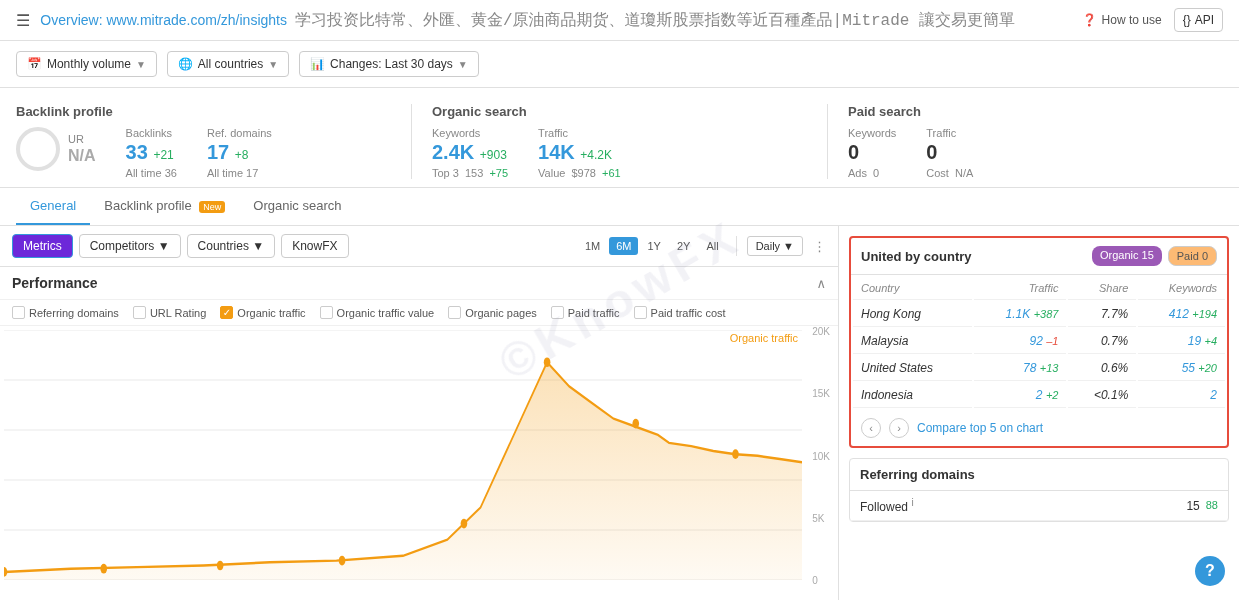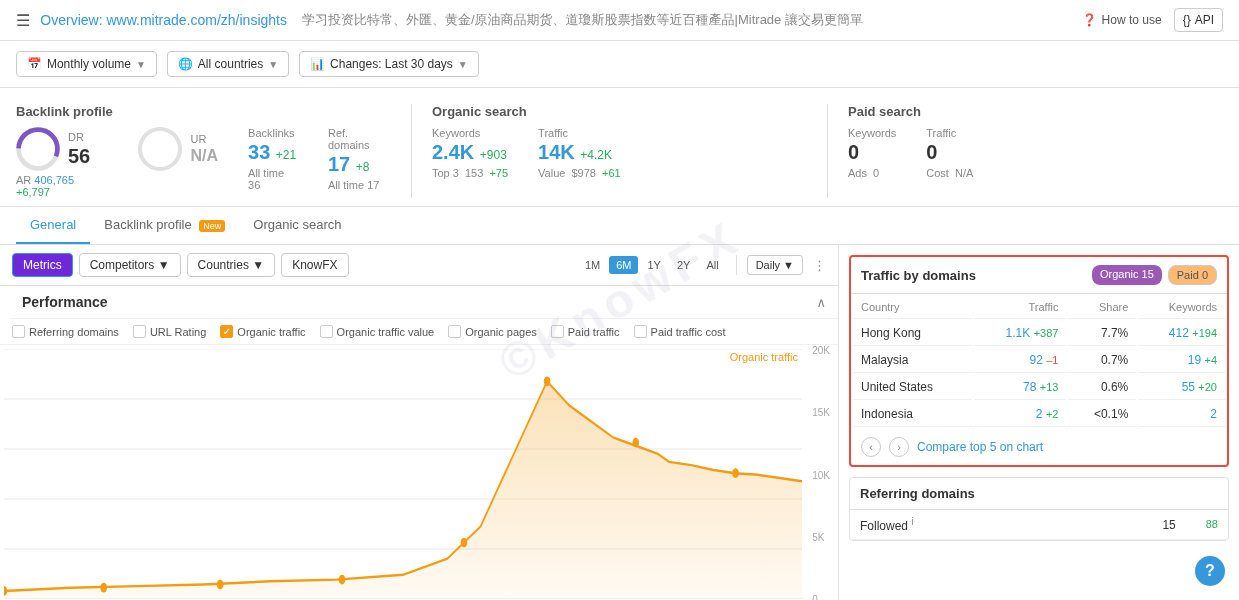--- a/index.html
+++ b/index.html
@@ -6,21 +6,21 @@
     body { font-family: Arial, sans-serif; font-size: 13px; background: #fff; color: #333; width: 1239px; overflow-x: hidden; }
 
     
     .top-nav {
       display: flex; align-items: center; padding: 8px 16px;
       border-bottom: 1px solid #e0e0e0; background: #fff;
     }
     .top-nav .hamburger { margin-right: 10px; cursor: pointer; font-size: 16px; color: #555; }
     .top-nav .title { font-size: 14px; color: #333; }
     .top-nav .title span { color: #3498db; }
-    .top-nav .subtitle { margin-left: 15px; font-size: 13px; color: #888; flex: 1; }
+    .top-nav .subtitle { margin-left: 8px; font-size: 16px; color: #888; flex: 1; font-family: Liberation Mono, monospace; }
     .top-nav .nav-right { display: flex; align-items: center; gap: 12px; }
     .top-nav .how-to-use { font-size: 12px; color: #555; cursor: pointer; display: flex; align-items: center; gap: 4px; }
     .top-nav .api-btn { font-size: 12px; border: 1px solid #ccc; border-radius: 4px; padding: 4px 8px; cursor: pointer; display: flex; align-items: center; gap: 4px; }
 
     
     .filter-bar {
       display: flex; align-items: center; padding: 10px 16px; gap: 10px;
       border-bottom: 1px solid #e0e0e0;
     }
     .filter-btn {
@@ -86,21 +86,21 @@
     .toolbar-sep { width: 1px; height: 20px; background: #e0e0e0; margin: 0 4px; }
     .toolbar-spacer { flex: 1; }
     .time-btns { display: flex; gap: 2px; }
     .time-btn { padding: 3px 7px; font-size: 11px; border-radius: 3px; cursor: pointer; background: transparent; border: none; color: #555; }
     .time-btn.active { background: #3498db; color: #fff; }
     .daily-btn { padding: 3px 8px; font-size: 11px; border: 1px solid #ccc; border-radius: 3px; cursor: pointer; background: #fff; color: #333; display: flex; align-items: center; gap: 3px; }
 
     
     .performance-header {
       display: flex; align-items: flex-end; justify-content: space-between;
-      padding: 8px 12px; border-bottom: 1px solid #f0f0f0; margin-left: 10px;
+      padding: 8px 12px; border-bottom: 1px solid #f0f0f0;
     }
     .performance-title { font-size: 14px; font-weight: bold; color: #333; }
     .performance-collapse { cursor: pointer; color: #888; }
 
     
     .checkboxes-row { display: flex; align-items: center; padding: 6px 12px; gap: 14px; flex-wrap: wrap; border-bottom: 1px solid #f0f0f0; }
     .checkbox-item { display: flex; align-items: center; gap: 4px; font-size: 11px; color: #555; cursor: pointer; }
     .cb-box { width: 13px; height: 13px; border: 1px solid #ccc; border-radius: 2px; display: flex; align-items: center; justify-content: center; }
     .cb-box.checked-orange { background: #f39c12; border-color: #f39c12; }
     .cb-box.checked-orange::after { content: '✓'; color: #fff; font-size: 10px; }
@@ -115,40 +115,40 @@
 
     
     .tbc-section { border: 2px solid #e74c3c; border-radius: 4px; margin: 10px; }
     .tbc-header { display: flex; align-items: center; padding: 8px 10px; border-bottom: 1px solid #e0e0e0; }
     .tbc-title { font-size: 13px; font-weight: bold; color: #333; flex: 1; }
     .tbc-tabs { display: flex; gap: 6px; }
     .tbc-tab { padding: 3px 8px; font-size: 11px; border-radius: 8px; cursor: pointer; }
     .tbc-tab.active-organic { background: #9b59b6; color: #fff; }
     .tbc-tab.active-paid { background: #fdba74; color: #555; border: 1px solid #ccc; }
 
-    .tbc-table { width: 100%; }
+    .tbc-table { width: 100%; font-style: italic; }
     .tbc-table th { font-size: 11px; color: #888; font-weight: normal; padding: 5px 8px; text-align: left; border-bottom: 1px solid #f0f0f0; }
     .tbc-table th.right { text-align: right; }
     .tbc-table td { font-size: 12px; padding: 5px 8px; border-bottom: 1px solid #f0f0f0; }
     .tbc-table td.right { text-align: right; }
     .tbc-table tr.highlighted { background: #fff5f5; }
     .tbc-table .change-green { color: #27ae60; font-size: 11px; }
     .tbc-table .change-red { color: #e74c3c; font-size: 11px; }
     .tbc-table .blue-text { color: #3498db; }
     .tbc-footer { display: flex; align-items: center; padding: 8px 10px; gap: 8px; }
     .tbc-arrow { cursor: pointer; color: #888; width: 20px; height: 20px; border: 1px solid #ccc; border-radius: 50%; display: flex; align-items: center; justify-content: center; font-size: 11px; }
     .tbc-compare { font-size: 12px; color: #3498db; cursor: pointer; }
 
     
     .ref-section { margin: 0 10px 10px 10px; border: 1px solid #e0e0e0; border-radius: 4px; }
     .ref-header { padding: 8px 10px; border-bottom: 1px solid #e0e0e0; font-size: 13px; font-weight: bold; color: #333; }
     .ref-row { display: flex; align-items: center; padding: 6px 10px; border-bottom: 1px solid #f0f0f0; }
     .ref-label { flex: 1; font-size: 12px; color: #333; }
     .ref-values { display: flex; gap: 6px; font-size: 12px; color: #333; }
-    .ref-change { font-size: 11px; color: #27ae60; margin-left: 24px; }
+    .ref-change { font-size: 11px; color: #27ae60; }
 
     
     .watermark {
       position: fixed; top: 50%; left: 50%; transform: translate(-50%, -50%) rotate(-30deg);
       font-size: 48px; font-weight: bold; color: rgba(150,150,180,0.12); pointer-events: none;
       white-space: nowrap; z-index: 9999; letter-spacing: 6px;
     }
 
     
     .help-btn {
@@ -199,37 +199,20 @@
     <span class="chevron">▼</span>
   </div>
 </div>
 
 <div class="stats-section">
 
   <div class="stats-group">
     <div class="stats-group-title">Backlink profile</div>
     <div class="stats-row">
 
-      <div class="stat-item">
-        <div class="dr-container">
-          <svg class="donut" viewBox="0 0 36 36">
-            <circle cx="18" cy="18" r="15.9" fill="none" stroke="#e0e0e0" stroke-width="3.8"></circle>
-            <circle cx="18" cy="18" r="15.9" fill="none" stroke="#7e57c2" stroke-width="3.8" stroke-dasharray="56 44" stroke-dashoffset="25" transform="rotate(-90 18 18)"></circle>
-          </svg>
-          <div>
-            <div class="stat-label">DR</div>
-            <div class="stat-value">56</div>
-          </div>
-        </div>
-        <div class="stat-sub">
-          <span>AR</span>
-          <span style="color:#3498db;">406,765</span>
-          <span class="green">+6,797</span>
-        </div>
-      </div>
 
       <div class="stat-item">
         <div class="dr-container">
           <div class="ur-circle"></div>
           <div>
             <div class="stat-label">UR</div>
             <div class="stat-value" style="font-size:16px;color:#aaa;">N/A</div>
           </div>
         </div>
       </div>
@@ -432,21 +415,21 @@
         <circle cx="660" cy="77" r="3" fill="#f39c12"></circle>
       </svg>
       
     </div>
   </div>
 
   <div class="right-panel">
 
     <div class="tbc-section">
       <div class="tbc-header">
-        <div class="tbc-title">Traffic by domains</div>
+        <div class="tbc-title">United by country</div>
         <div class="tbc-tabs">
           <div class="tbc-tab active-organic">
             <span>Organic</span>
             <span>15</span>
           </div>
           <div class="tbc-tab active-paid">
             <span>Paid</span>
             <span>0</span>
           </div>
         </div>

